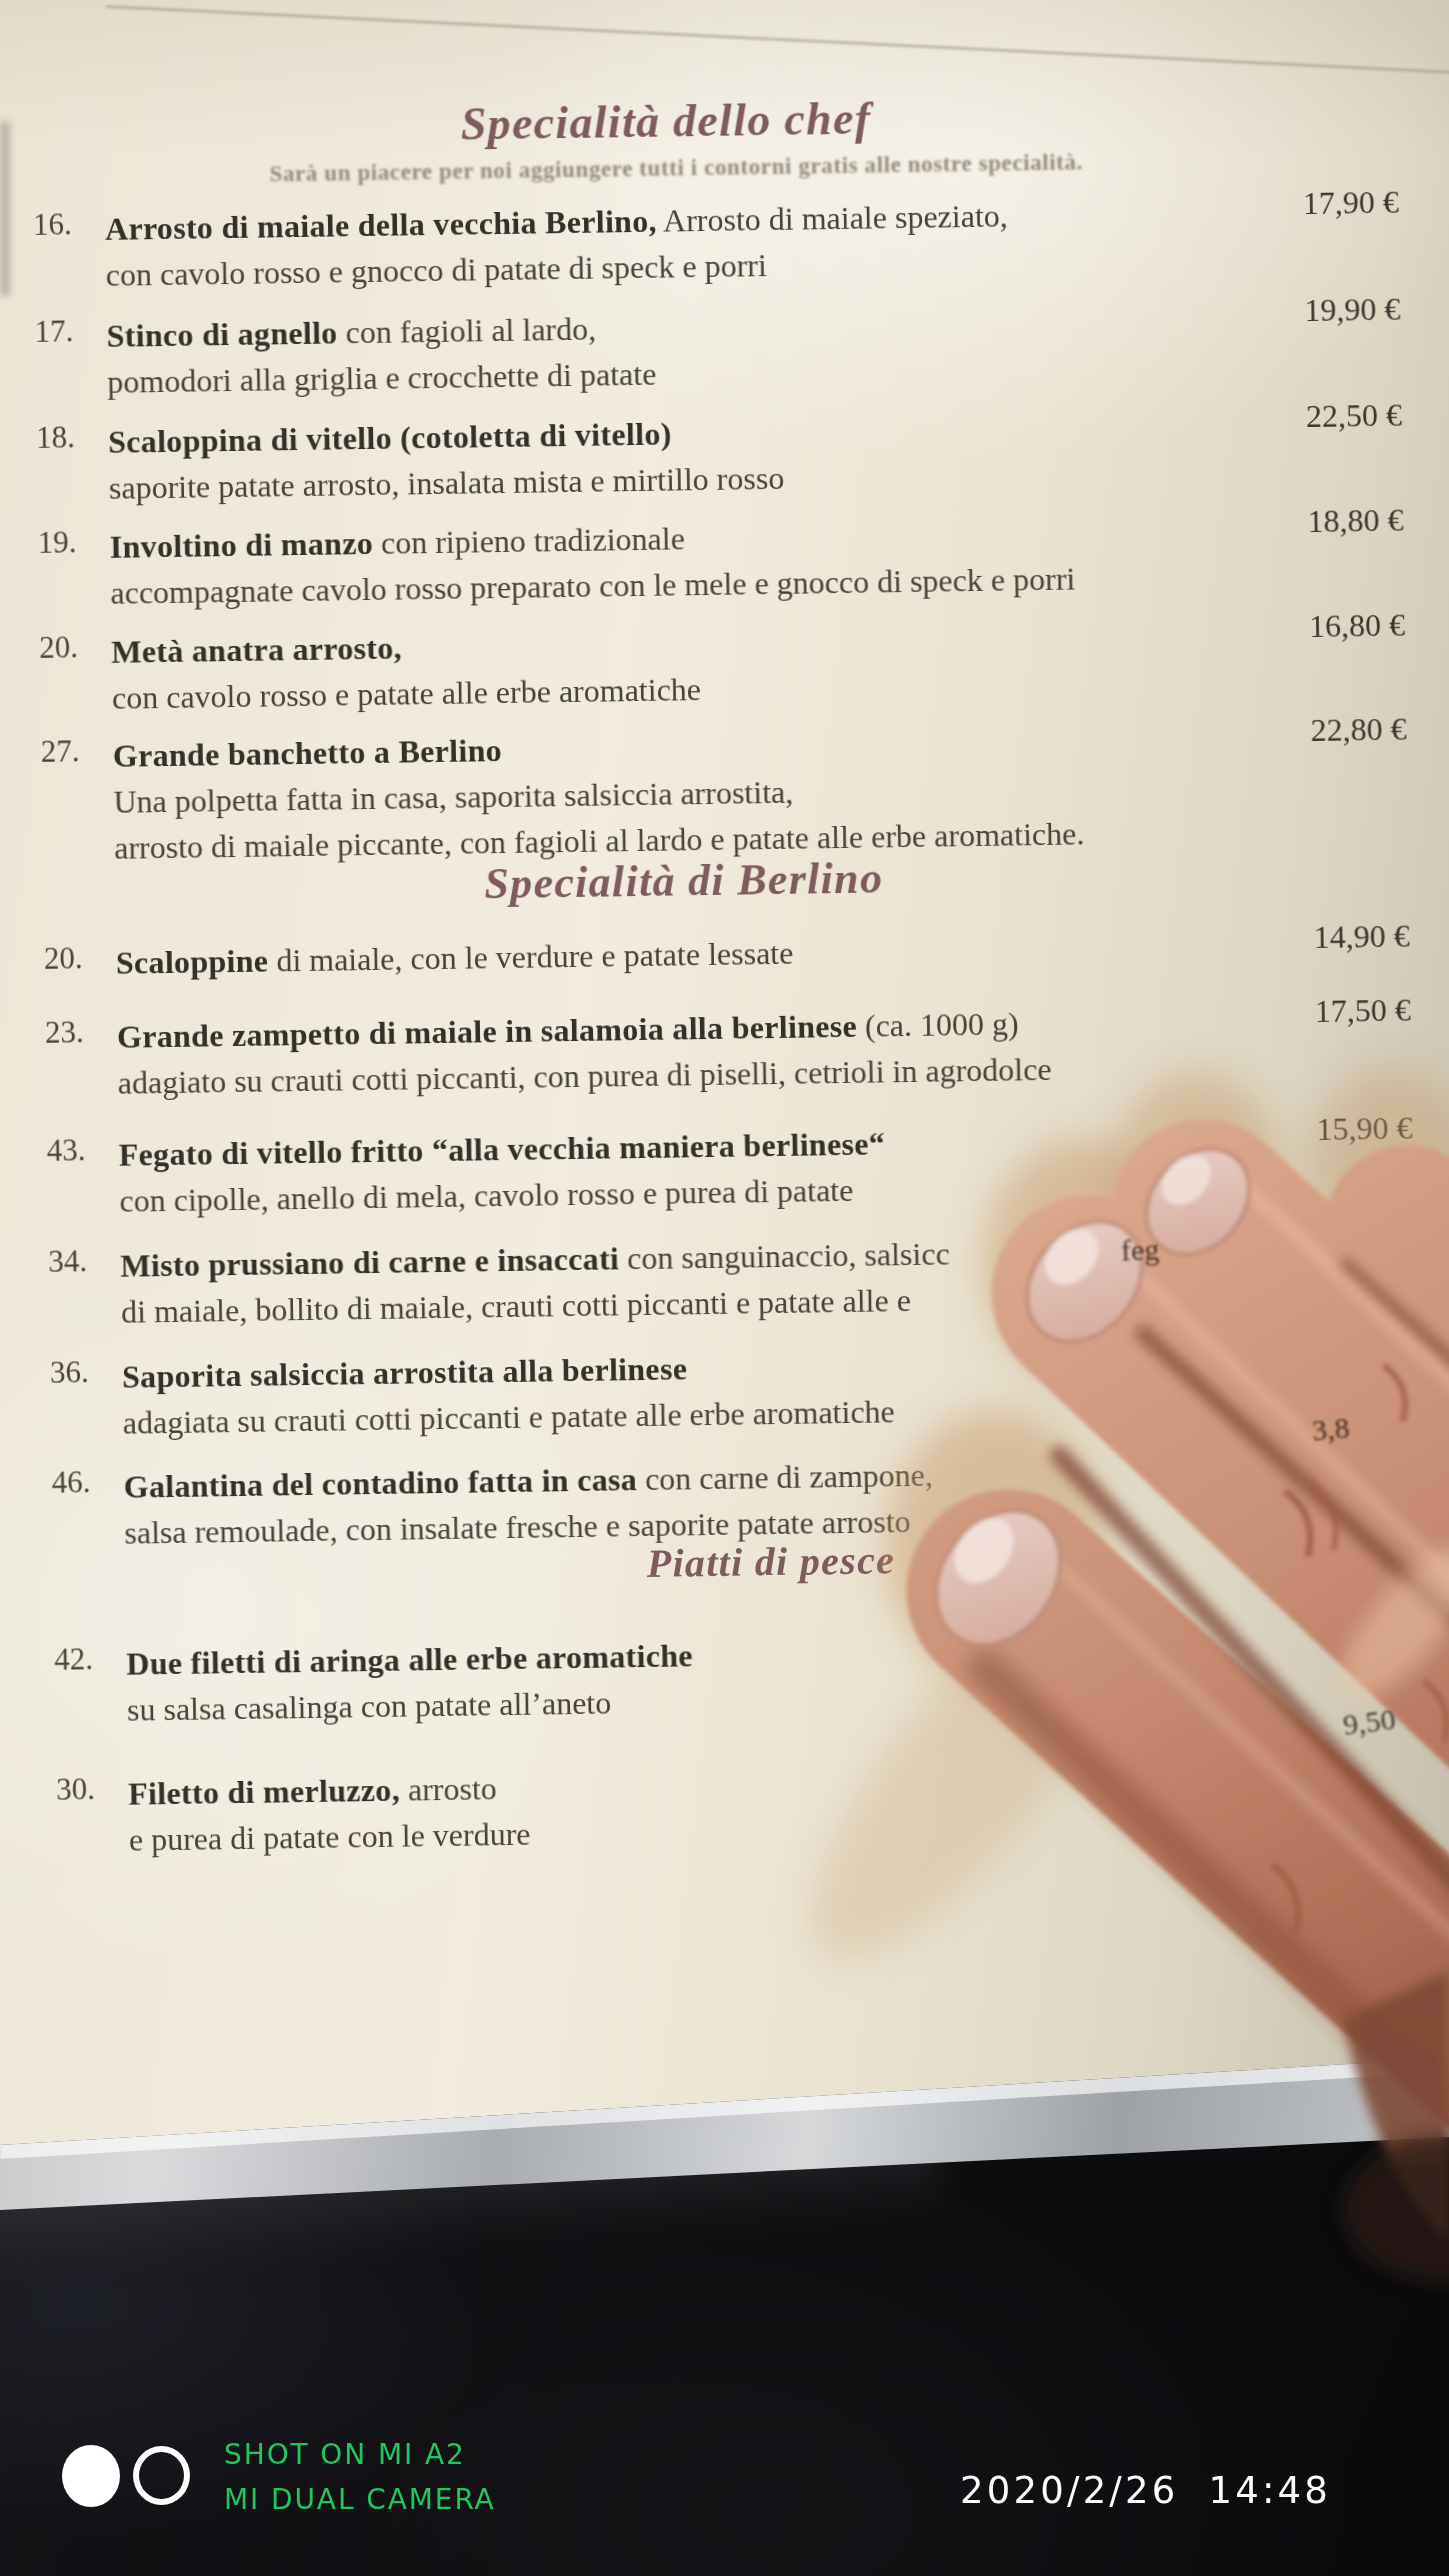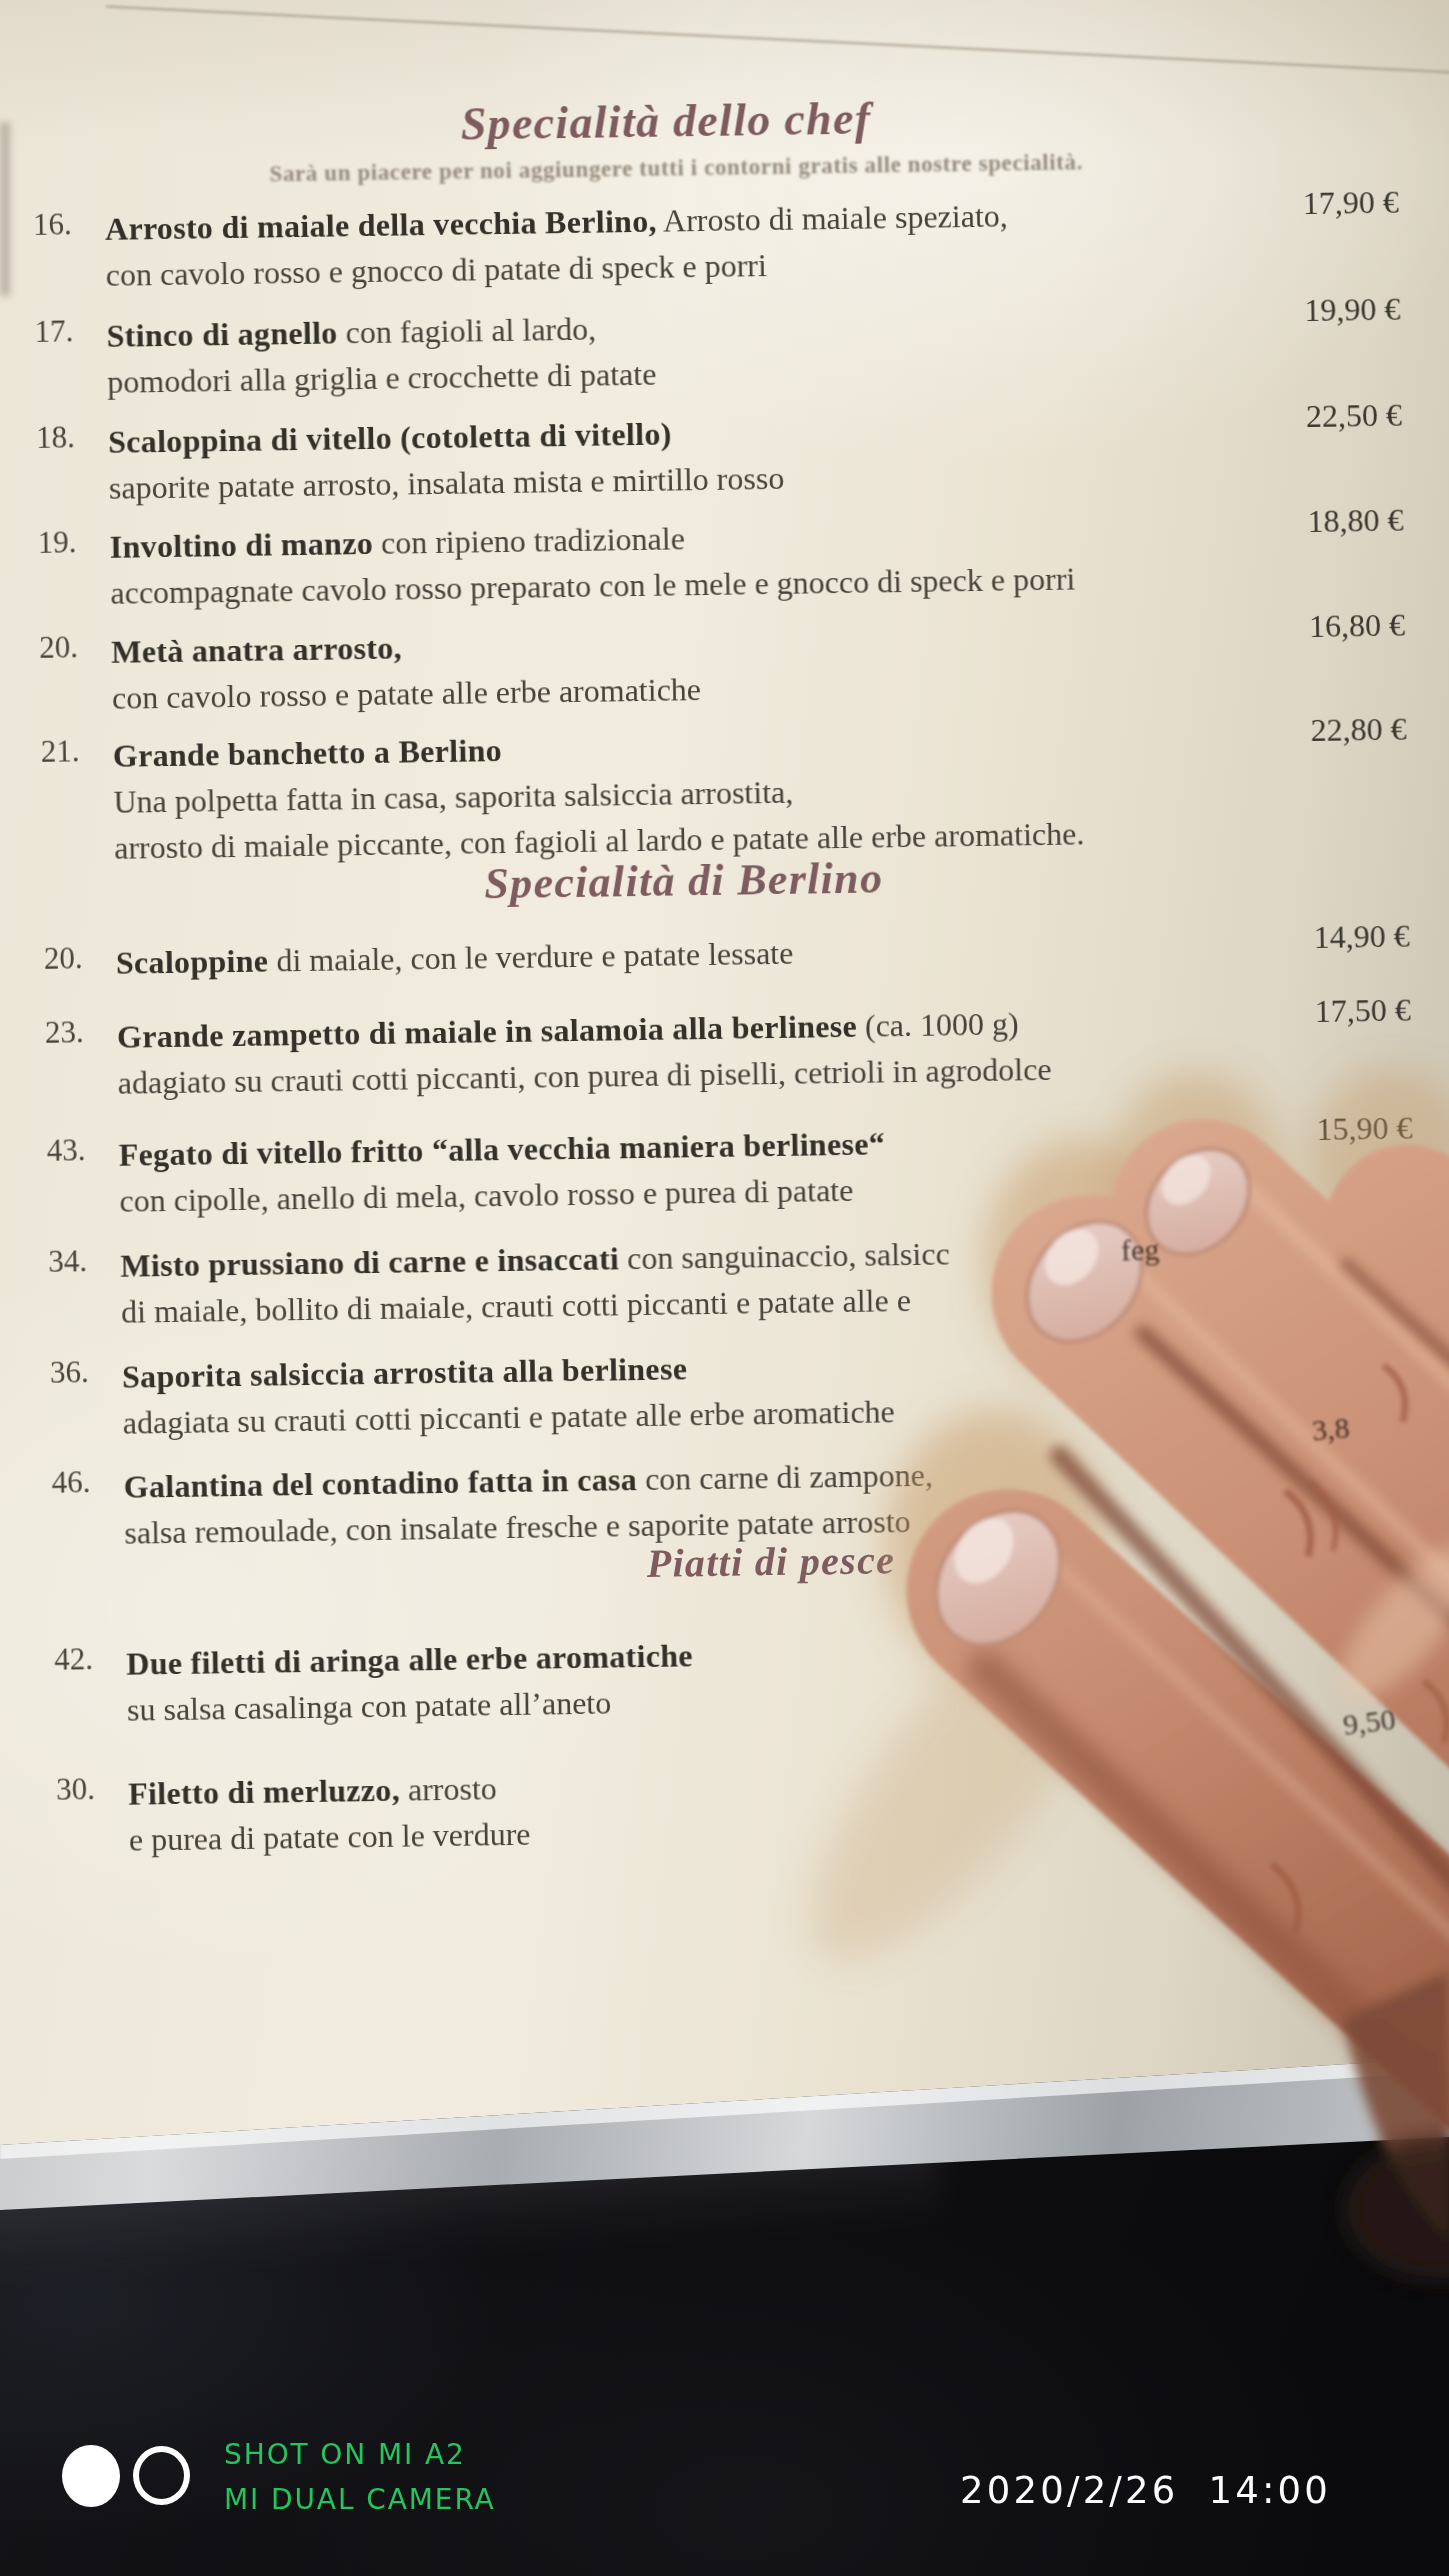--- a/index.html
+++ b/index.html
@@ -126,21 +126,21 @@
       </div>
       <div class="row" style="top: 620px; filter: blur(0.5px);">
         <span class="num">20.</span>
         <div class="body">
           <div class="line"><b class="t">Metà anatra arrosto,</b></div>
           <div class="line d">con cavolo rosso e patate alle erbe aromatiche</div>
         </div>
         <div class="price">16,80 €</div>
       </div>
       <div class="row" style="top: 724px; filter: blur(0.5px);">
-        <span class="num">21.</span>
+        <span class="num">27.</span>
         <div class="body">
           <div class="line"><b class="t">Grande banchetto a Berlino</b></div>
           <div class="line d">Una polpetta fatta in casa, saporita salsiccia arrostita,</div>
           <div class="line d">arrosto di maiale piccante, con fagioli al lardo e patate alle erbe aromatiche.</div>
         </div>
         <div class="price">22,80 €</div>
       </div>
       <div class="row" style="top: 931px; filter: blur(0.4px);">
         <span class="num">20.</span>
         <div class="body">
@@ -271,14 +271,14 @@
 <div class="frag" id="frag-0">3,8</div>
 <div class="frag" id="frag-1">9,50</div>
 <div class="frag" id="frag-2">feg</div>
 
 <div class="wm wm-circle-filled"></div>
 <div class="wm wm-circle-ring"></div>
 <div class="wm wm-text">
   <div>SHOT ON MI A2</div>
   <div>MI DUAL CAMERA</div>
 </div>
-<div class="timestamp">2020/2/26  14:00</div>
+<div class="timestamp">2020/2/26  14:48</div>
 
 
 </body></html>

